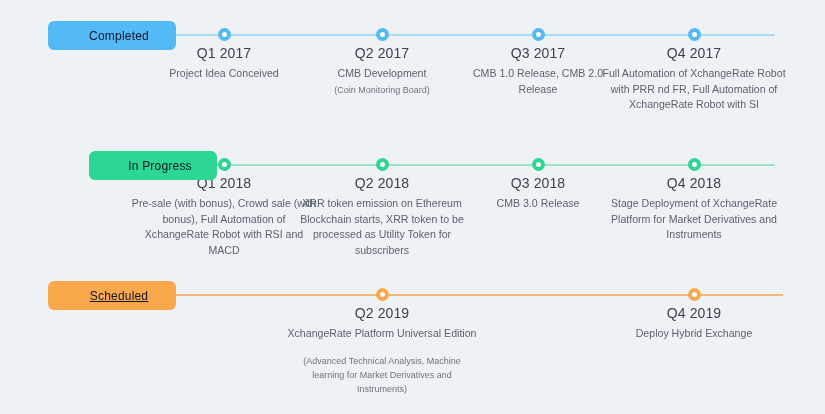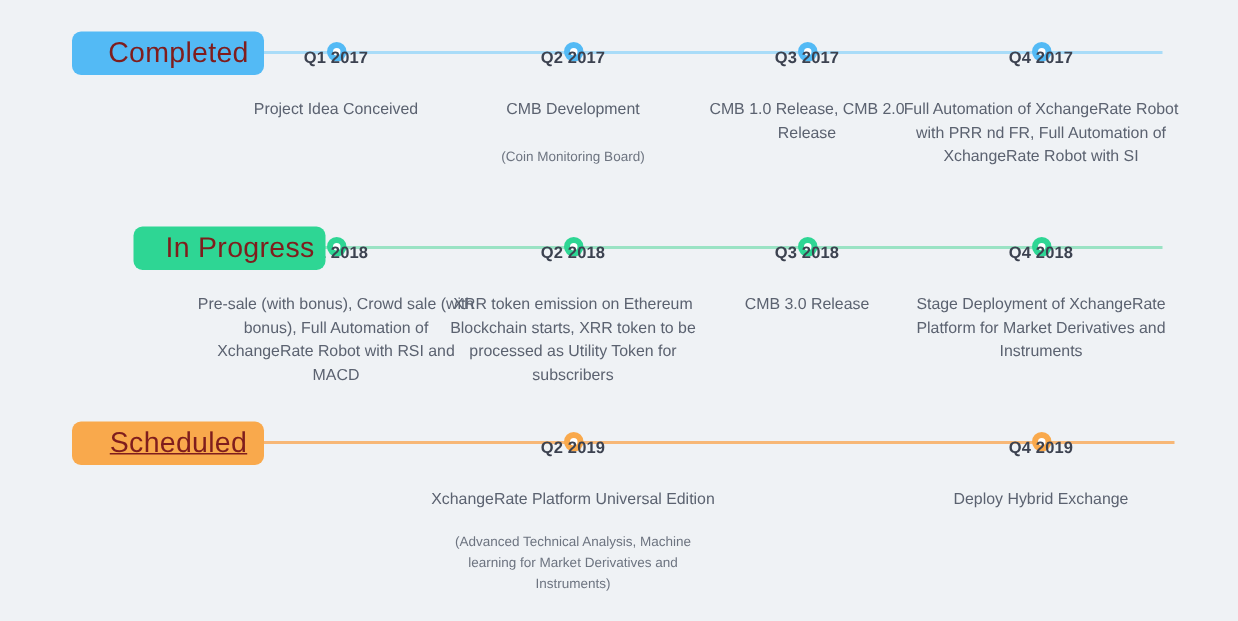--- a/index.html
+++ b/index.html
@@ -35,22 +35,22 @@
   .status-badge {
     position: absolute;
     left: 48px;
     top: 0;
     width: 128px;
     height: 29px;
     border-radius: 6px;
     display: flex;
     align-items: center;
     justify-content: center;
-    color: #7f1d1d;
-    font-size: 19px;
+    color: #0f172a;
+    font-size: 12px;
     letter-spacing: .2px;
     z-index: 3;
     box-sizing: border-box;
     padding-left: 14px;
   }
   .status-badge.completed  { background: #53baf5; }
   .status-badge.inprogress { background: #2ed694; margin-left: 41px; }
   .status-badge.scheduled  { background: #f9a council; text-decoration: underline; }
   .status-badge.scheduled  { background: #f9a94c; }
 
@@ -88,25 +88,25 @@
     border-width: 4px;
     border-style: solid;
     background: #ffffff;
   }
   .row-completed  .node-dot { border-color: #53baf5; }
   .row-inprogress .node-dot { border-color: #2ed694; }
   .row-scheduled  .node-dot { border-color: #f9a94c; }
 
   .node-quarter {
     position: absolute;
-    top: 12px;
+    top: 24px;
     left: 0;
     right: 0;
-    font-size: 11px;
-    font-weight: bold;
+    font-size: 14px;
+    font-weight: normal;
     color: #3c4250;
     letter-spacing: .1px;
   }
 
   .node-desc {
     position: absolute;
     top: 45px;
     left: 0;
     right: 0;
     font-size: 10.6px;
@@ -114,21 +114,21 @@
     color: #5b6270;
   }
 
   .node-subdesc {
     font-size: 9px;
     line-height: 14px;
     color: #6d7480;
     display: block;
     margin-top: 12px;
   }
-  .node-desc .node-subdesc.spaced { margin-top: 15px; }
+  .node-desc .node-subdesc.spaced { margin-top: 1px; }
   .milestone.w-wide   { width: 190px; margin-left: -95px; }
 </style>
 </head>
 <body>
 
 <div class="roadmap">
 
   <div class="phase-row row-completed">
 
     <div class="axis-line completed"></div>

